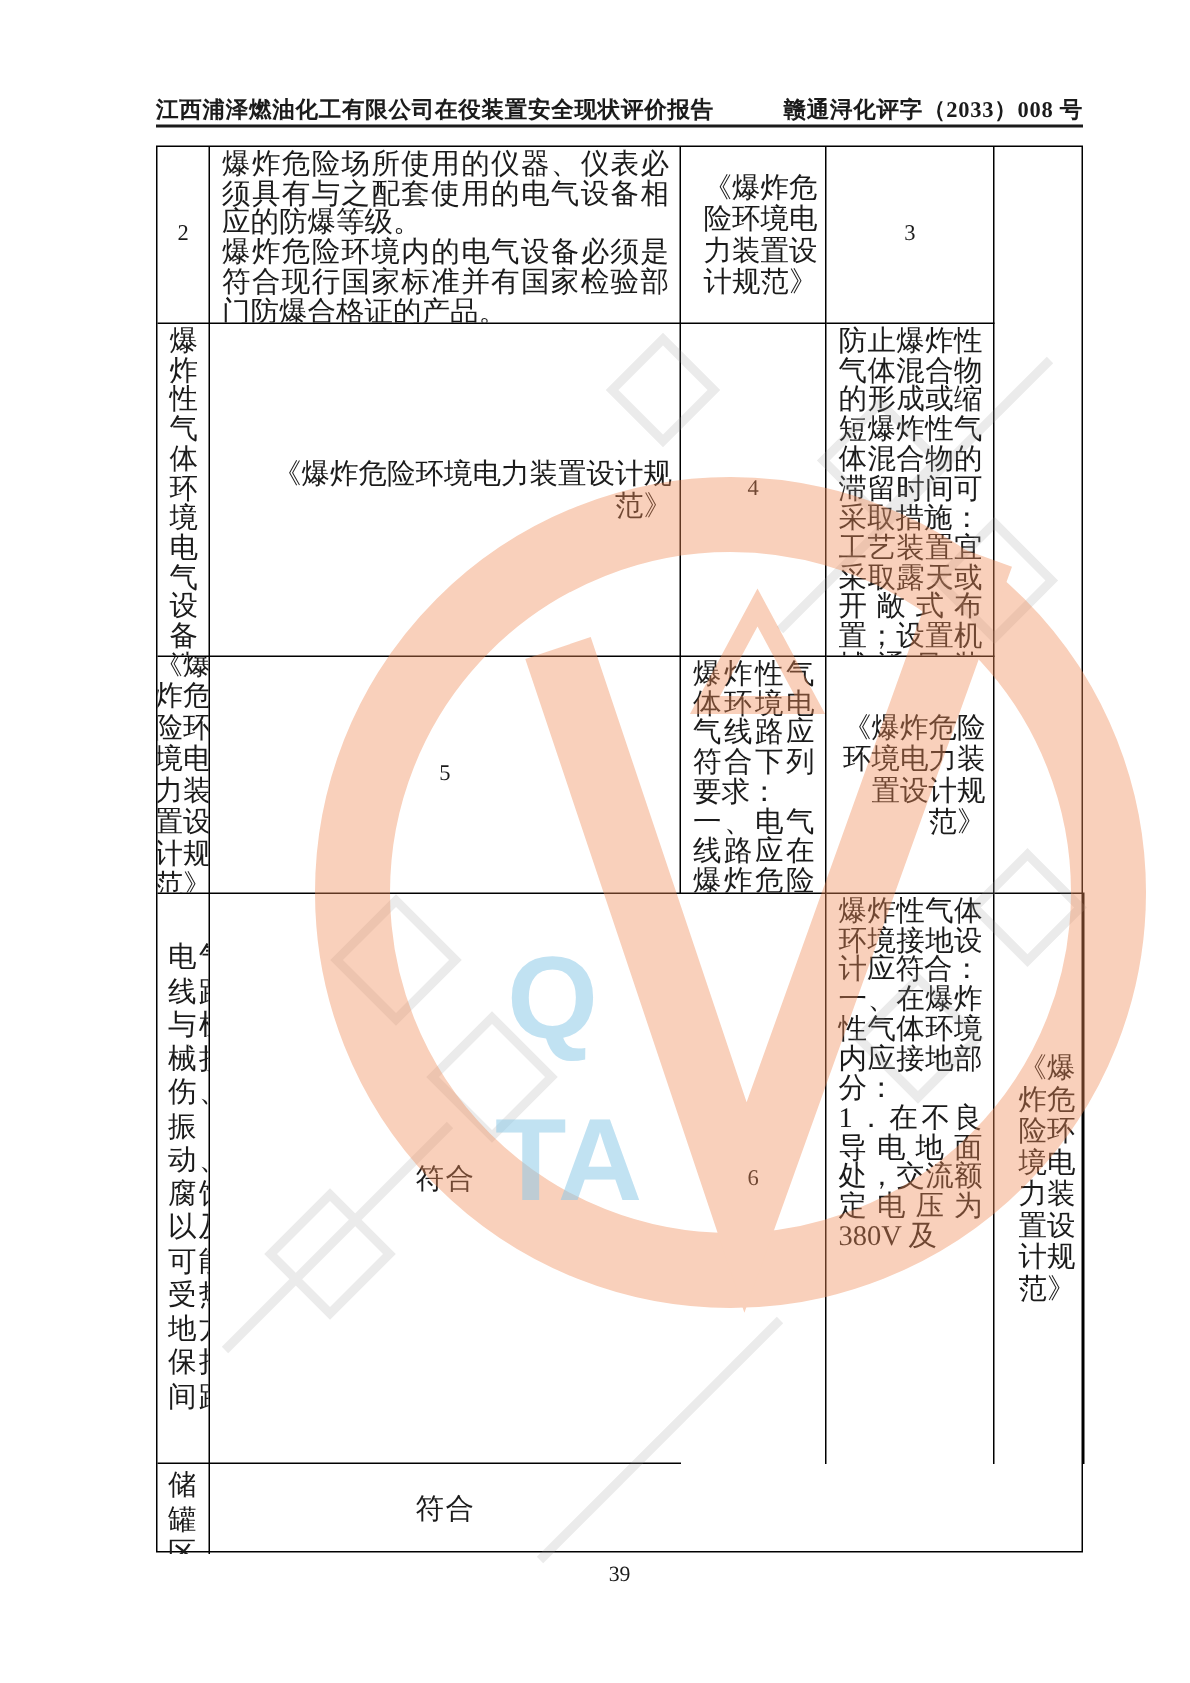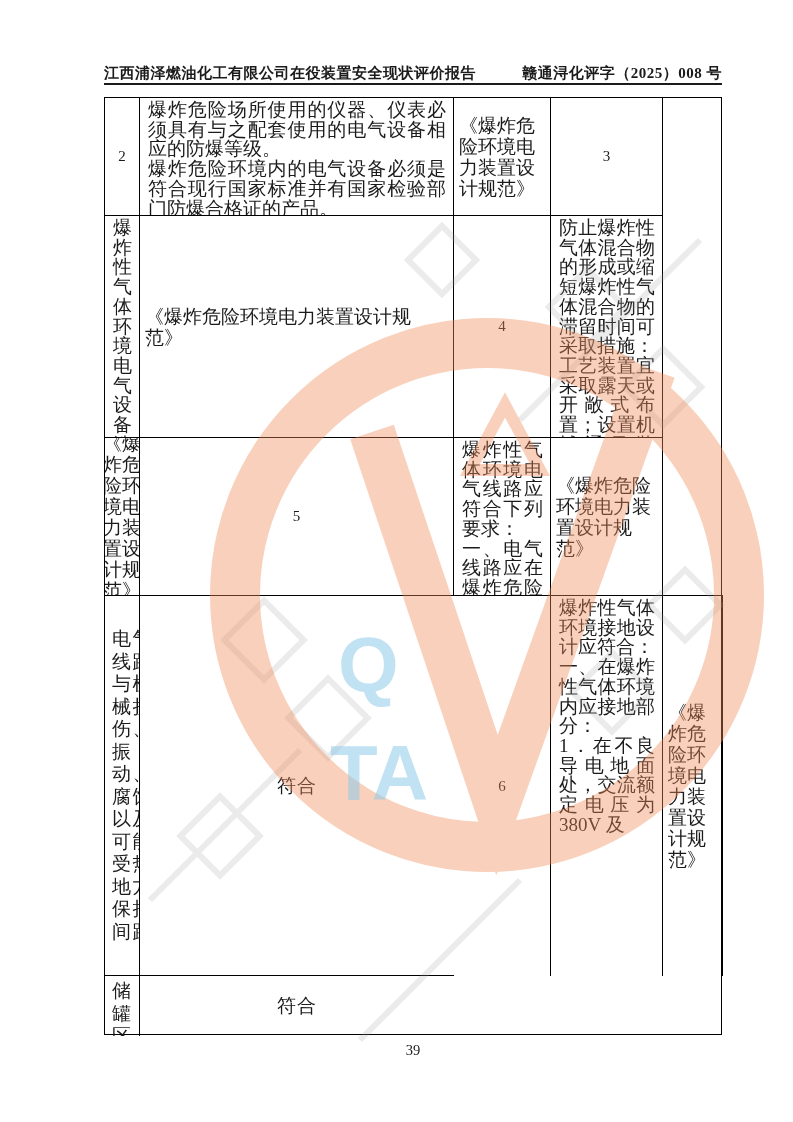--- a/index.html
+++ b/index.html
@@ -31,21 +31,21 @@
   .num{
     display:flex;align-items:center;justify-content:center;
     font-size:15px;
   }
   .content{
     padding:2px 7px 0 8px;line-height:19.7px;
     text-align:justify;white-space:pre-line;
   }
   .std{
     display:flex;align-items:center;justify-content:center;
-    text-align:left;line-height:21px;padding:0 5px;
+    text-align:right;line-height:21px;padding:0 5px;
   }
   .remark{
     line-height:22.5px;letter-spacing:1.5px;text-align:justify;
     padding:4px 7px;white-space:pre-line;
   }
   .remark.vcenter{display:flex;align-items:center;}
   .concl{
     display:flex;align-items:center;justify-content:center;letter-spacing:1px;font-family:Liberation Serif, serif;
   }
   .merged-remark{padding:0 7px;line-height:22.5px;letter-spacing:1px;}
@@ -58,21 +58,21 @@
   .watermark{
     position:absolute;left:0;top:0;width:793px;height:1122px;
     z-index:3;pointer-events:none;
   }
 </style>
 </head>
 <body>
 
 <div class="header">
   <span>江西浦泽燃油化工有限公司在役装置安全现状评价报告</span>
-  <span>赣通浔化评字（2025）008 号</span>
+  <span>赣通浔化评字（2033）008 号</span>
 </div>
 
 <div class="doc-table">
 
   <div class="cell num">2</div>
   <div class="cell content">爆炸危险场所使用的仪器、仪表必须具有与之配套使用的电气设备相应的防爆等级。
 爆炸危险环境内的电气设备必须是符合现行国家标准并有国家检验部门防爆合格证的产品。
 旋转电机、低压开关、控制器灯具应符合《爆炸危险环境电力装置设计规范》规定。</div>
   <div class="cell std">《爆炸危险环境电力装置设计规范》</div>
   <div class="cell concl last-col" style="grid-row:1 / span 3;grid-column:5;"></div>

